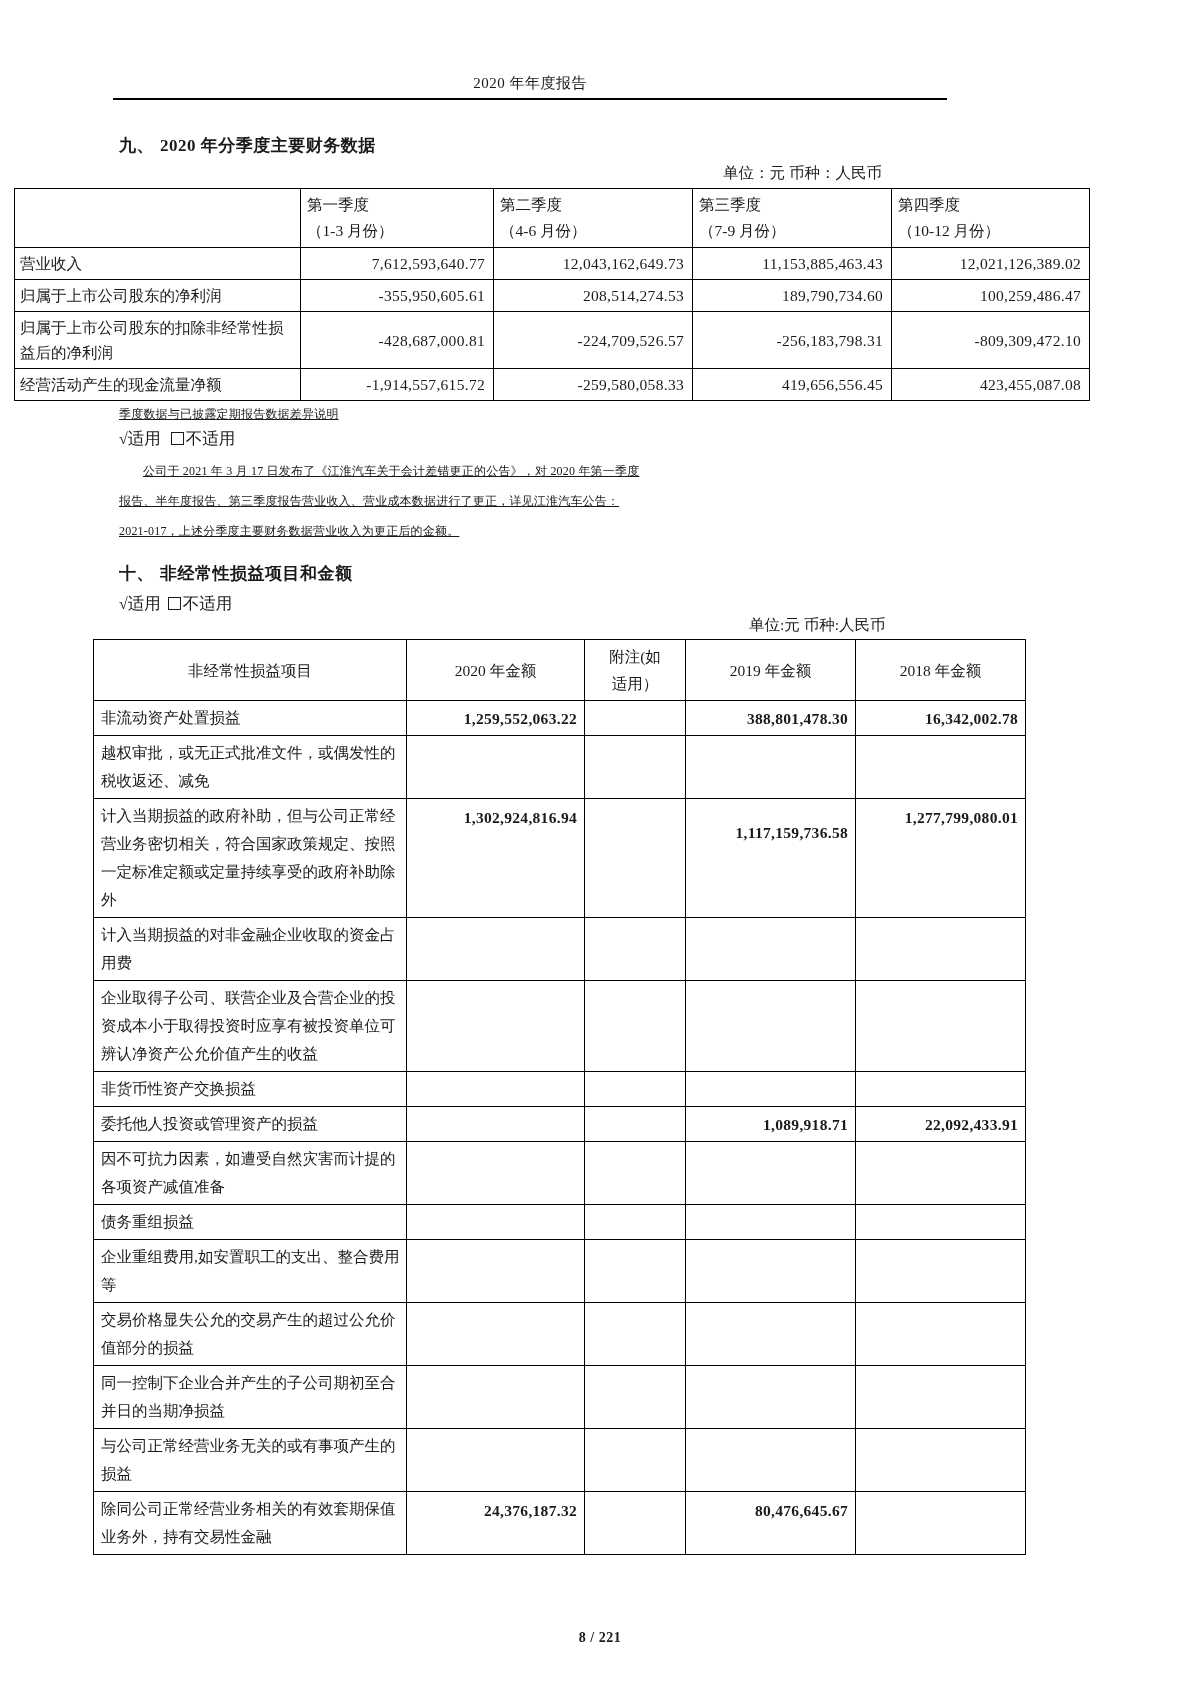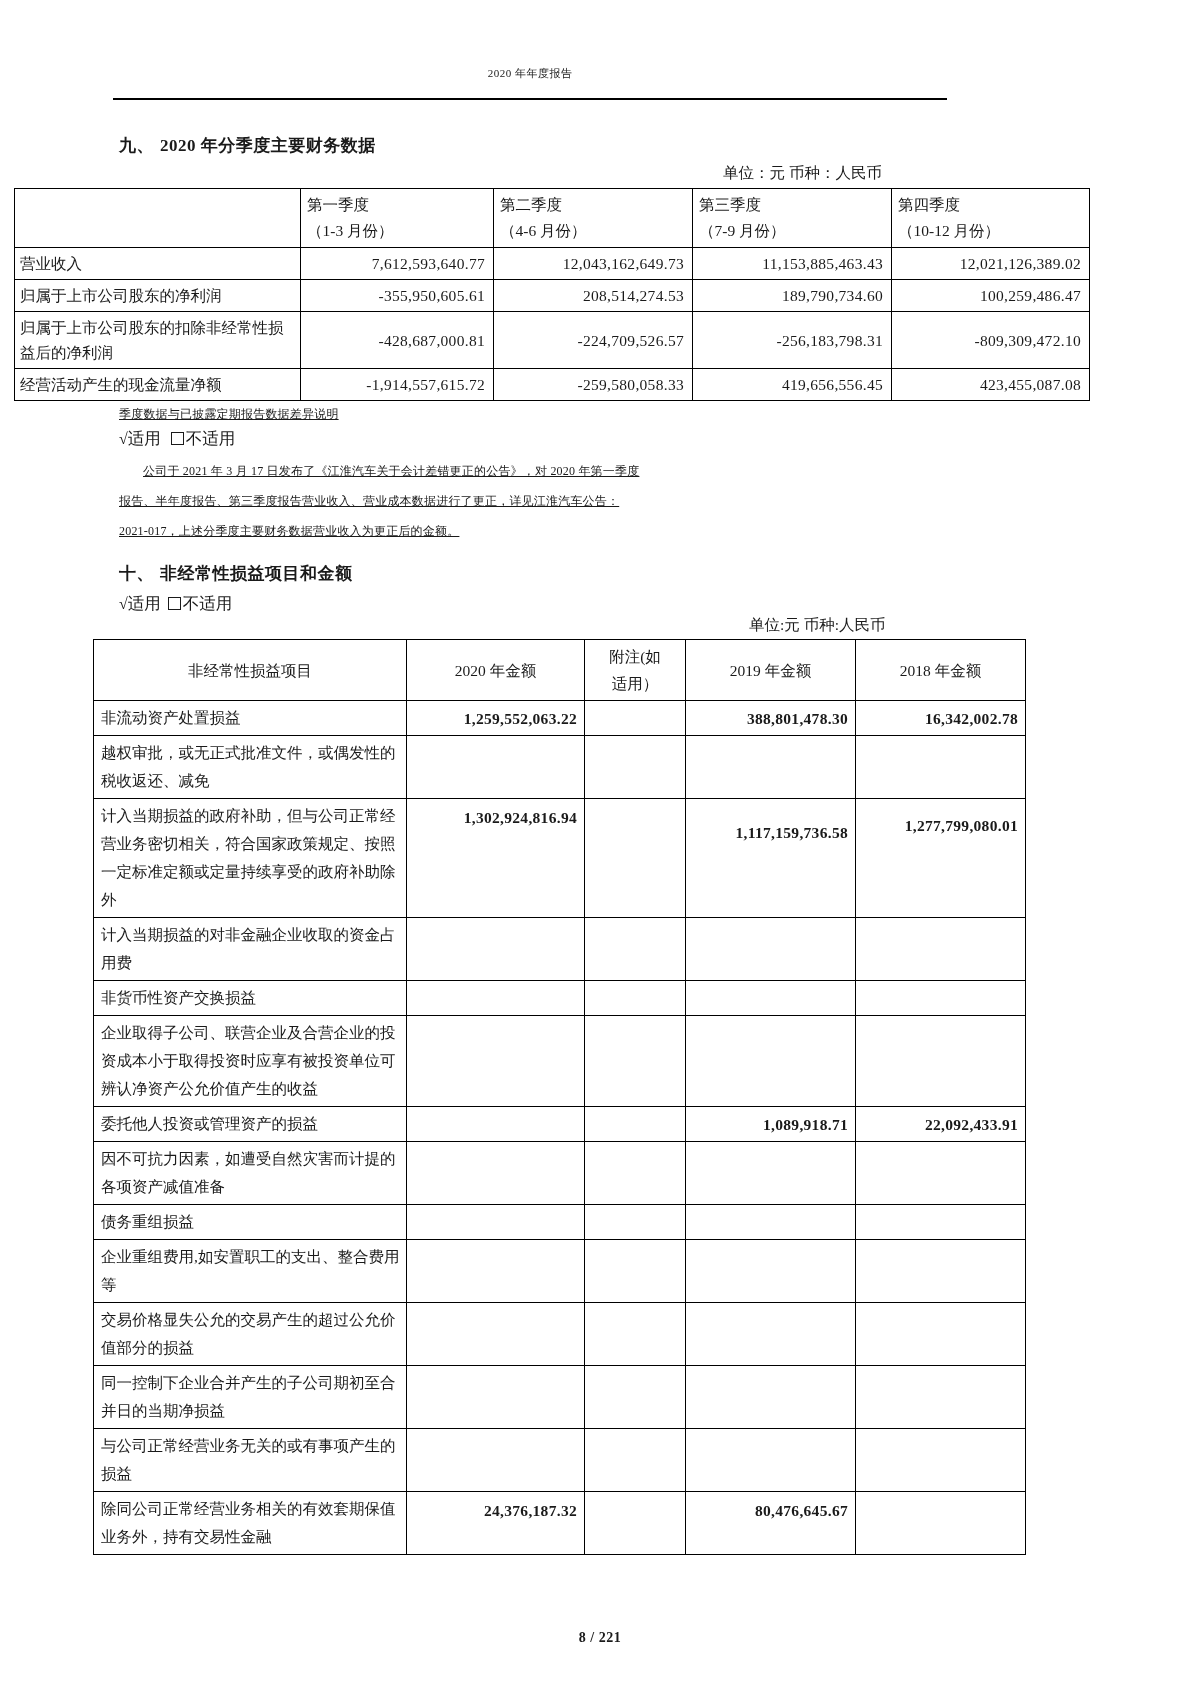--- a/index.html
+++ b/index.html
@@ -19,25 +19,25 @@
     width: 1200px;
     height: 1698px;
     position: relative;
     box-sizing: border-box;
     padding: 0;
   }
 
   
   .running-header {
     position: absolute;
-    top: 66px;
+    top: 74px;
     left: 113px;
     width: 834px;
     text-align: center;
-    font-size: 11px;
+    font-size: 15px;
     letter-spacing: 0.5px;
   }
   .header-rule {
     position: absolute;
     top: 98px;
     left: 113px;
     width: 834px;
     height: 0;
     border-top: 2px solid #000;
   }
@@ -253,38 +253,38 @@
         <td class="num"></td>
         <td class="num"></td>
         <td class="num"></td>
         <td class="num"></td>
       </tr>
       <tr>
         <td class="item">计入当期损益的政府补助，但与公司正常经营业务密切相关，符合国家政策规定、按照一定标准定额或定量持续享受的政府补助除外</td>
         <td class="num" style="vertical-align:top; padding-top:6px;padding-left:40px;">1,302,924,816.94</td>
         <td class="num"></td>
         <td class="num" style="vertical-align:top; padding-top:21px;">1,117,159,736.58</td>
-        <td class="num" style="vertical-align:top; padding-top:14px;">1,277,799,080.01</td>
+        <td class="num" style="vertical-align:top; padding-top:6px;">1,277,799,080.01</td>
       </tr>
       <tr>
         <td class="item">计入当期损益的对非金融企业收取的资金占用费</td>
         <td class="num"></td>
         <td class="num"></td>
         <td class="num"></td>
         <td class="num"></td>
       </tr>
       <tr>
+        <td class="item">企业取得子公司、联营企业及合营企业的投资成本小于取得投资时应享有被投资单位可辨认净资产公允价值产生的收益</td>
+        <td class="num"></td>
+        <td class="num"></td>
+        <td class="num"></td>
+        <td class="num"></td>
+      </tr>
+      <tr>
         <td class="item">非货币性资产交换损益</td>
-        <td class="num"></td>
-        <td class="num"></td>
-        <td class="num"></td>
-        <td class="num"></td>
-      </tr>
-      <tr>
-        <td class="item">企业取得子公司、联营企业及合营企业的投资成本小于取得投资时应享有被投资单位可辨认净资产公允价值产生的收益</td>
         <td class="num"></td>
         <td class="num"></td>
         <td class="num"></td>
         <td class="num"></td>
       </tr>
       <tr>
         <td class="item">委托他人投资或管理资产的损益</td>
         <td class="num"></td>
         <td class="num"></td>
         <td class="num">1,089,918.71</td>

